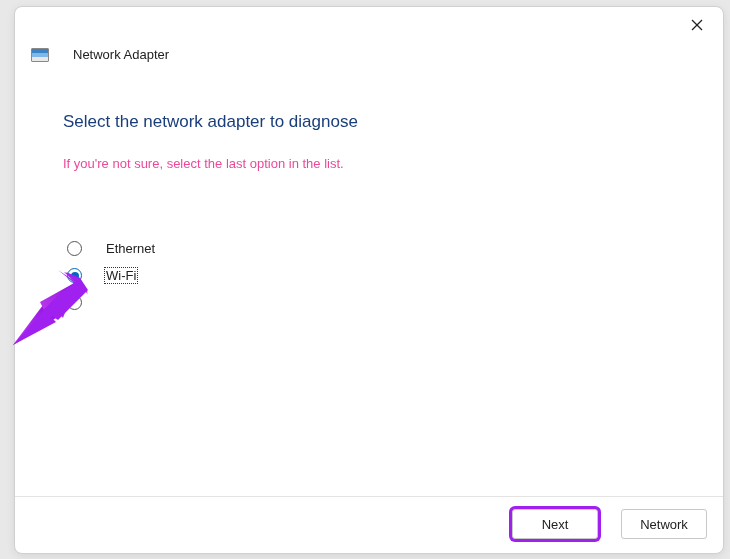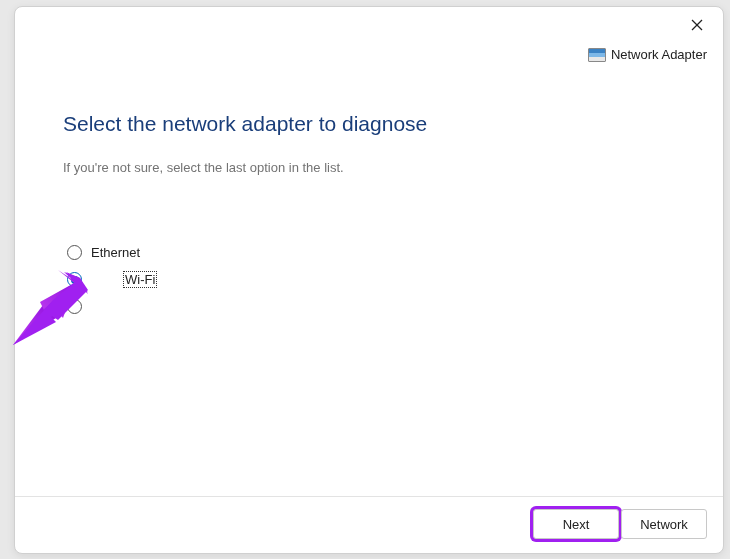--- a/index.html
+++ b/index.html
@@ -47,60 +47,59 @@
       background: transparent;
       border: none;
     }
     .close-btn svg {
       width: 12px;
       height: 12px;
     }
     .header-row {
       display: flex;
       align-items: center;
-      gap: 5px;
+      gap: 24px;
       padding: 4px 16px 8px 16px;
-      justify-content: flex-end;
     }
     .app-icon {
       width: 18px;
       height: 14px;
       background: linear-gradient(180deg, #3a82c4 0%, #3a82c4 35%, #7db8e8 35%, #7db8e8 70%, #e8e8e8 70%);
       border: 1px solid #888;
       border-radius: 1px;
     }
     .header-title {
       font-size: 13px;
       color: #222;
     }
     .content {
       padding: 42px 48px 10px 48px;
       flex: 1;
     }
     .main-heading {
-      font-size: 21px;
+      font-size: 17px;
       font-weight: 400;
       color: #1a3e7a;
       margin-bottom: 24px;
     }
     .subtitle {
       font-size: 13px;
-      color: #737373;
+      color: #ec4899;
       margin-bottom: 70px;
     }
     .radio-list {
       display: flex;
       flex-direction: column;
       gap: 12px;
       margin-left: 4px;
     }
     .radio-item {
       display: flex;
       align-items: center;
-      gap: 8px;
+      gap: 23px;
       cursor: pointer;
     }
     .radio-circle {
       width: 15px;
       height: 15px;
       border: 1.5px solid #555;
       border-radius: 50%;
       background: #fff;
       display: flex;
       align-items: center;
@@ -117,28 +116,27 @@
       background: #0067c0;
     }
     .radio-label {
       font-size: 13px;
       color: #222;
       padding: 0 1px;
     }
     .radio-label.focused {
       outline: 1px dotted #333;
       outline-offset: 0px;
-      margin-left: 34px;
     }
     .footer {
       border-top: 1px solid #e3e3e3;
       padding: 12px 16px 14px 25px;
       display: flex;
       justify-content: flex-end;
-      gap: 2px;
+      gap: 23px;
     }
     .btn {
       min-width: 86px;
       height: 30px;
       border: 1px solid #c8c8c8;
       background: #fff;
       font-size: 13px;
       color: #222;
       border-radius: 3px;
       cursor: pointer;

